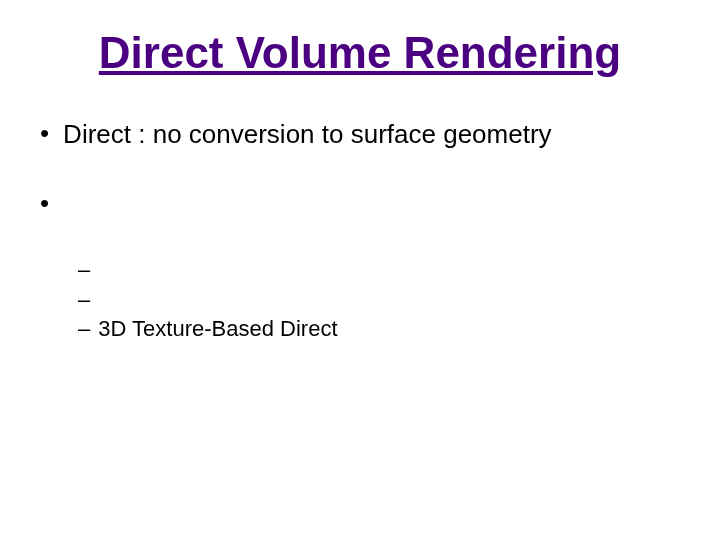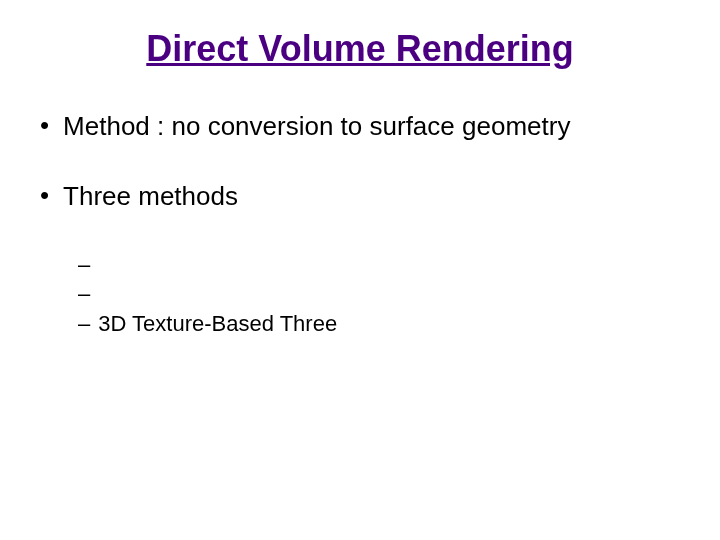--- a/index.html
+++ b/index.html
@@ -5,21 +5,21 @@
   * { margin: 0; padding: 0; box-sizing: border-box; }
   html, body { width: 720px; height: 540px; }
   body {
     background: #ffffff;
     font-family: Arial, Helvetica, sans-serif;
     color: #000000;
     padding: 20px 40px;
   }
   .title {
     text-align: center;
-    font-size: 36px;
+    font-size: 44px;
     font-weight: bold;
     text-decoration: underline;
     color: #4b0082;
     margin-top: 8px;
     margin-bottom: 40px;
   }
   .top-bullet {
     font-size: 26px;
     margin-left: 0px;
     margin-bottom: 36px;
@@ -47,32 +47,31 @@
     margin-right: 8px;
   }
 </style>
 </head>
 <body>
 
 <h1 class="title">Direct Volume Rendering</h1>
 
 <div class="top-bullet">
   <span class="dot">•</span>
-  <span class="text">Method : no conversion to surface geometry</span>
+  <span class="text">Direct : no conversion to surface geometry</span>
 </div>
 
 <div class="top-bullet">
   <span class="dot">•</span>
-  <span class="text">Three methods</span>
 </div>
 
 <div class="sub-list">
   <div class="sub-item">
     <span class="dash">–</span>
   </div>
   <div class="sub-item">
     <span class="dash">–</span>
   </div>
   <div class="sub-item">
     <span class="dash">–</span>
-    <span>3D Texture-Based Three</span>
+    <span>3D Texture-Based Direct</span>
   </div>
 </div>
 
 </body></html>

